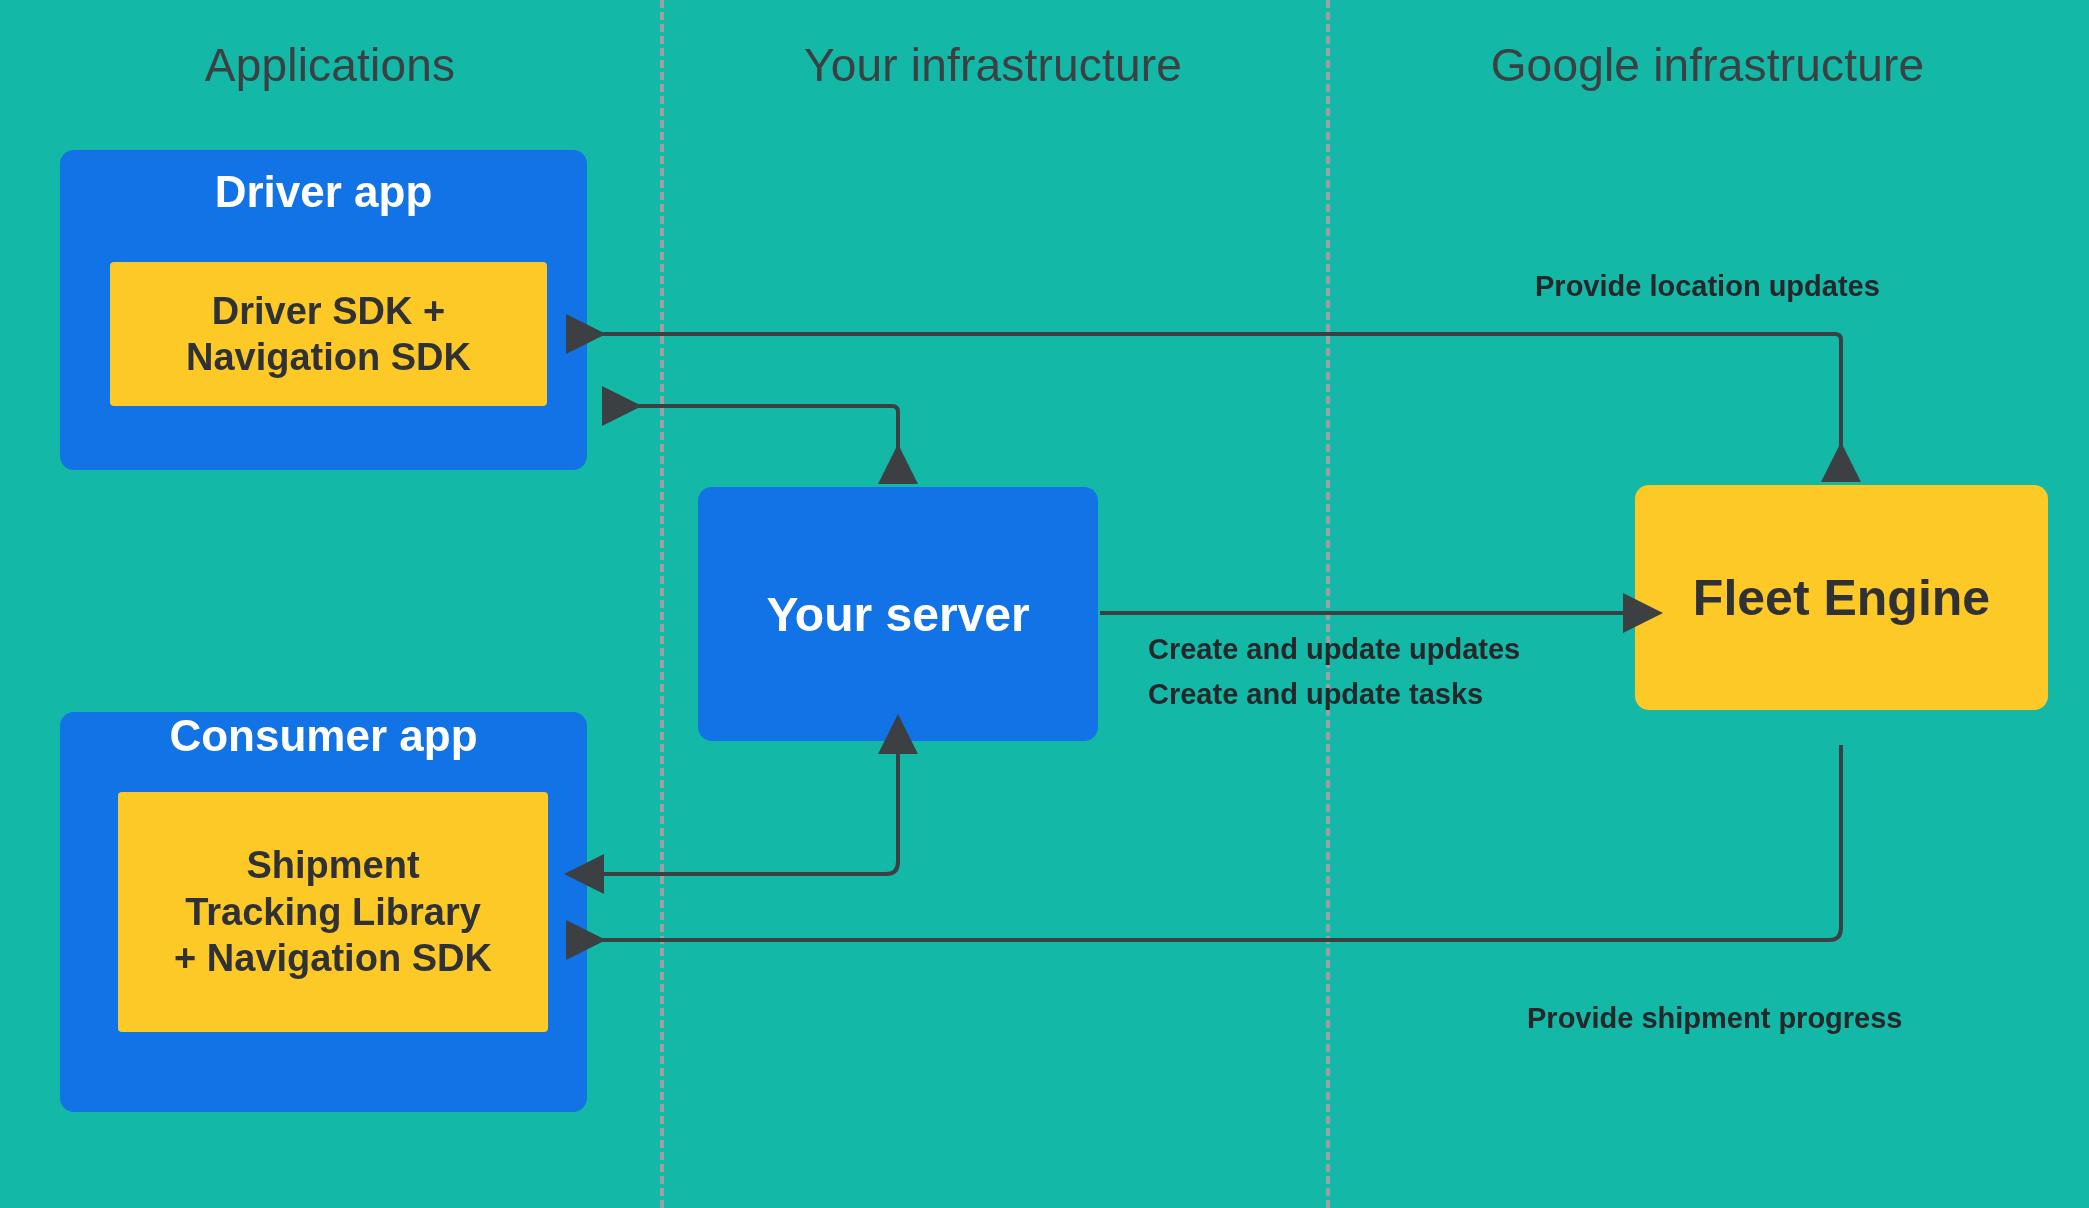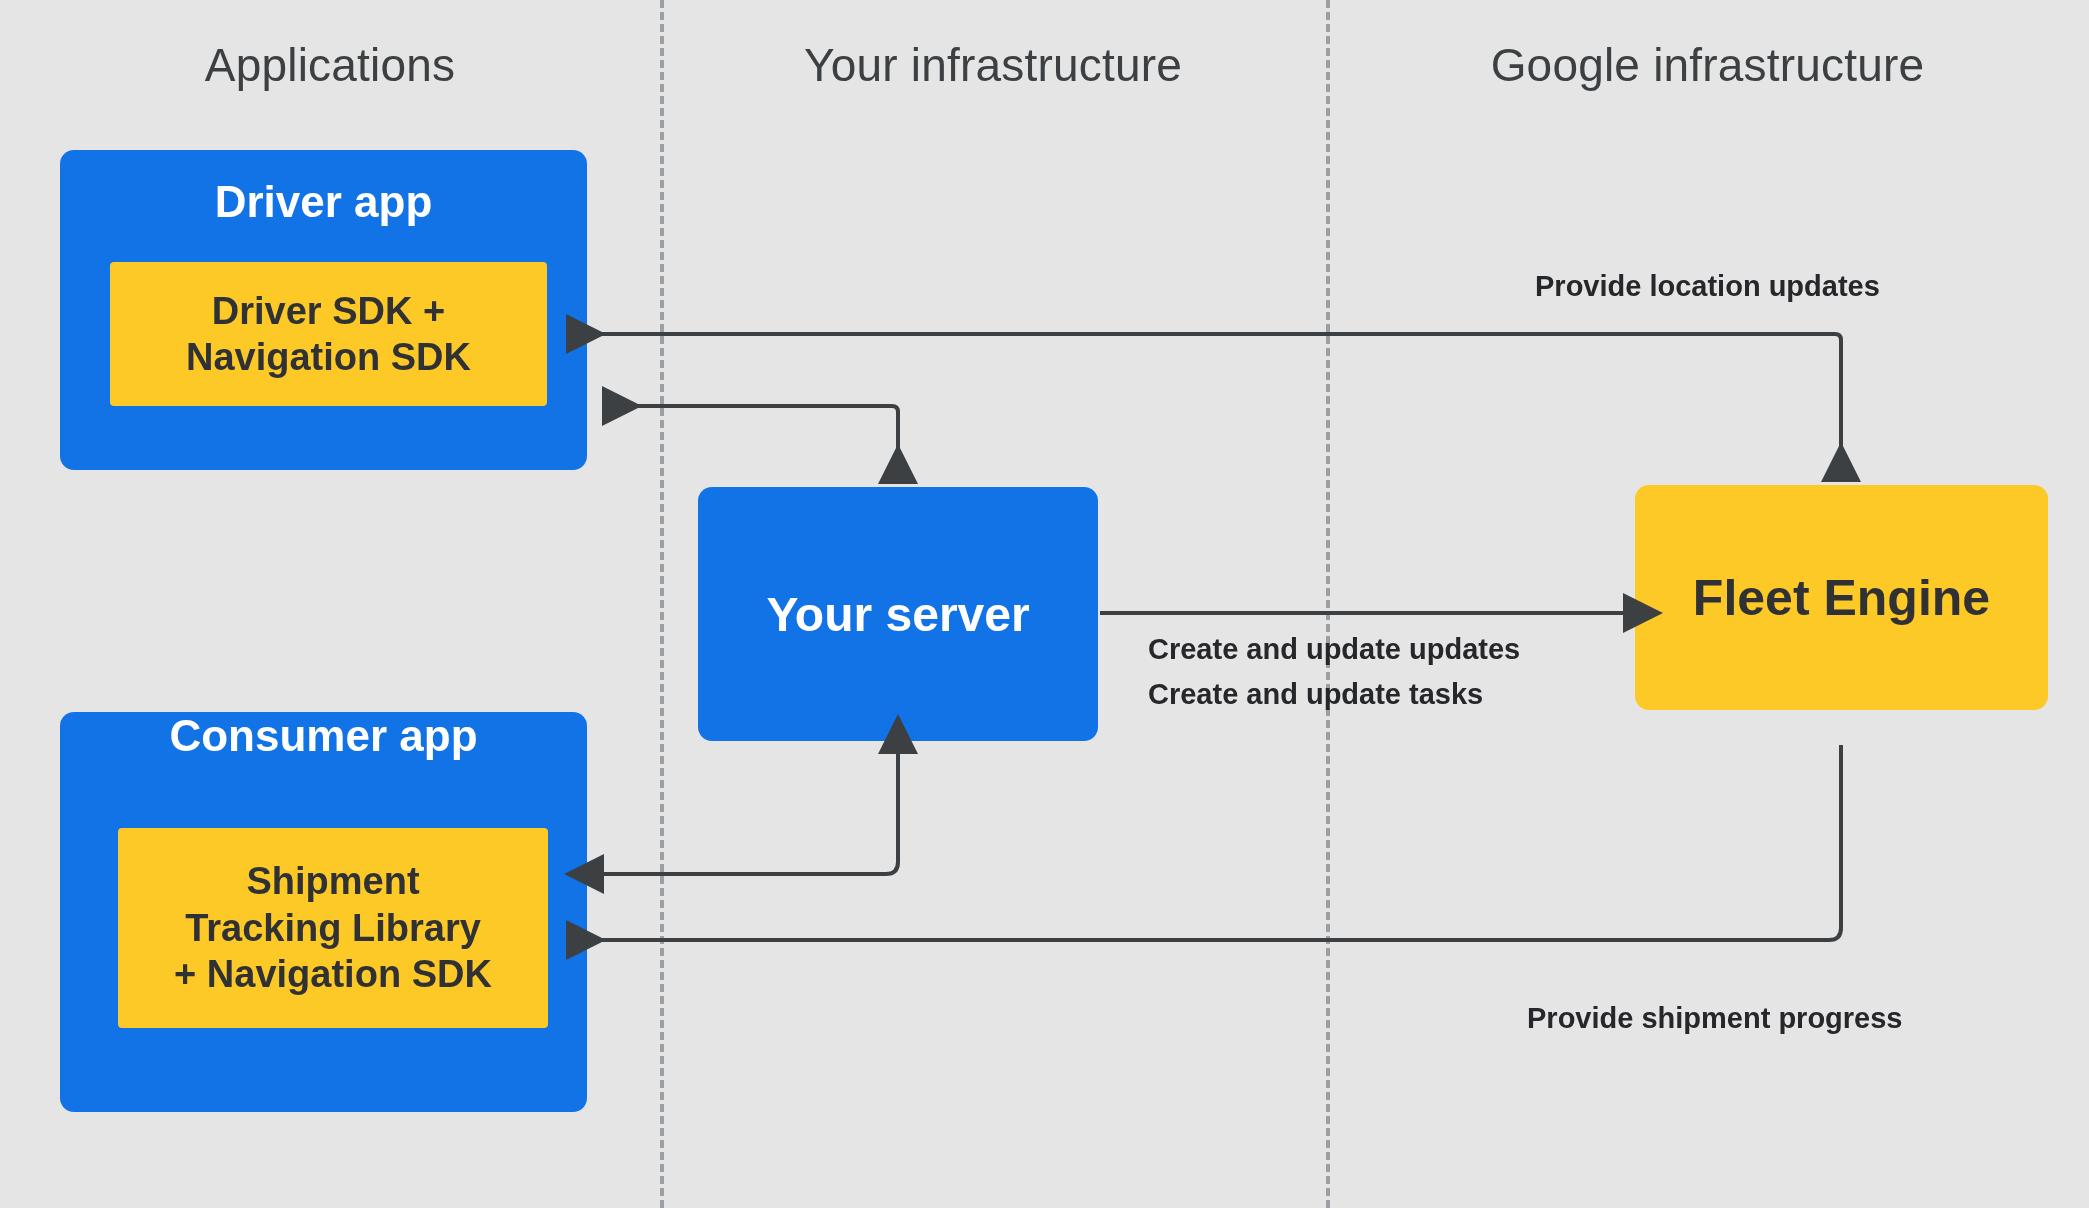--- a/index.html
+++ b/index.html
@@ -4,21 +4,21 @@
 <style>
   html, body {
     margin: 0;
     padding: 0;
     background: #ffffff;
   }
   #canvas {
     position: relative;
     width: 2089px;
     height: 1208px;
-    background: #e5e5e5;
+    background: #14b8a6;
     font-family: "Liberation Sans", sans-serif;
     overflow: hidden;
   }
   .col-title {
     position: absolute;
     font-size: 46px;
     font-weight: 400;
     color: #3c4043;
     text-align: center;
     white-space: nowrap;
@@ -112,33 +112,33 @@
 <div id="canvas">
 
   <div class="divider" style="left:660px;"></div>
   <div class="divider" style="left:1326px;"></div>
 
   <div class="col-title" style="left:0px; top:38px; width:660px;">Applications</div>
   <div class="col-title" style="left:660px; top:38px; width:666px;">Your infrastructure</div>
   <div class="col-title" style="left:1326px; top:38px; width:763px;">Google infrastructure</div>
 
   <div class="node node-blue" style="left:60px; top:150px; width:527px; height:320px;">
-    <div class="app-title" style="margin-top:28px;">Driver app</div>
+    <div class="app-title" style="margin-top:18px;">Driver app</div>
   </div>
   <div class="sdk-box" style="left:110px; top:262px; width:437px; height:144px;">
     <div class="sdk-text">
       <div>Driver SDK +</div>
       <div>Navigation SDK</div>
     </div>
   </div>
 
   <div class="node node-blue" style="left:60px; top:712px; width:527px; height:400px;">
     <div class="app-title" style="">Consumer app</div>
   </div>
-  <div class="sdk-box" style="left:118px; top:828px; width:430px; height:200px;">
+  <div class="sdk-box" style="left:118px; top:792px; width:430px; height:240px;">
     <div class="sdk-text">
       <div>Shipment</div>
       <div>Tracking Library</div>
       <div>+ Navigation SDK</div>
     </div>
   </div>
 
   <div class="node node-blue" style="left:698px; top:487px; width:400px; height:254px;">
     <div class="center-flex">
       <div class="server-label">Your server</div>

